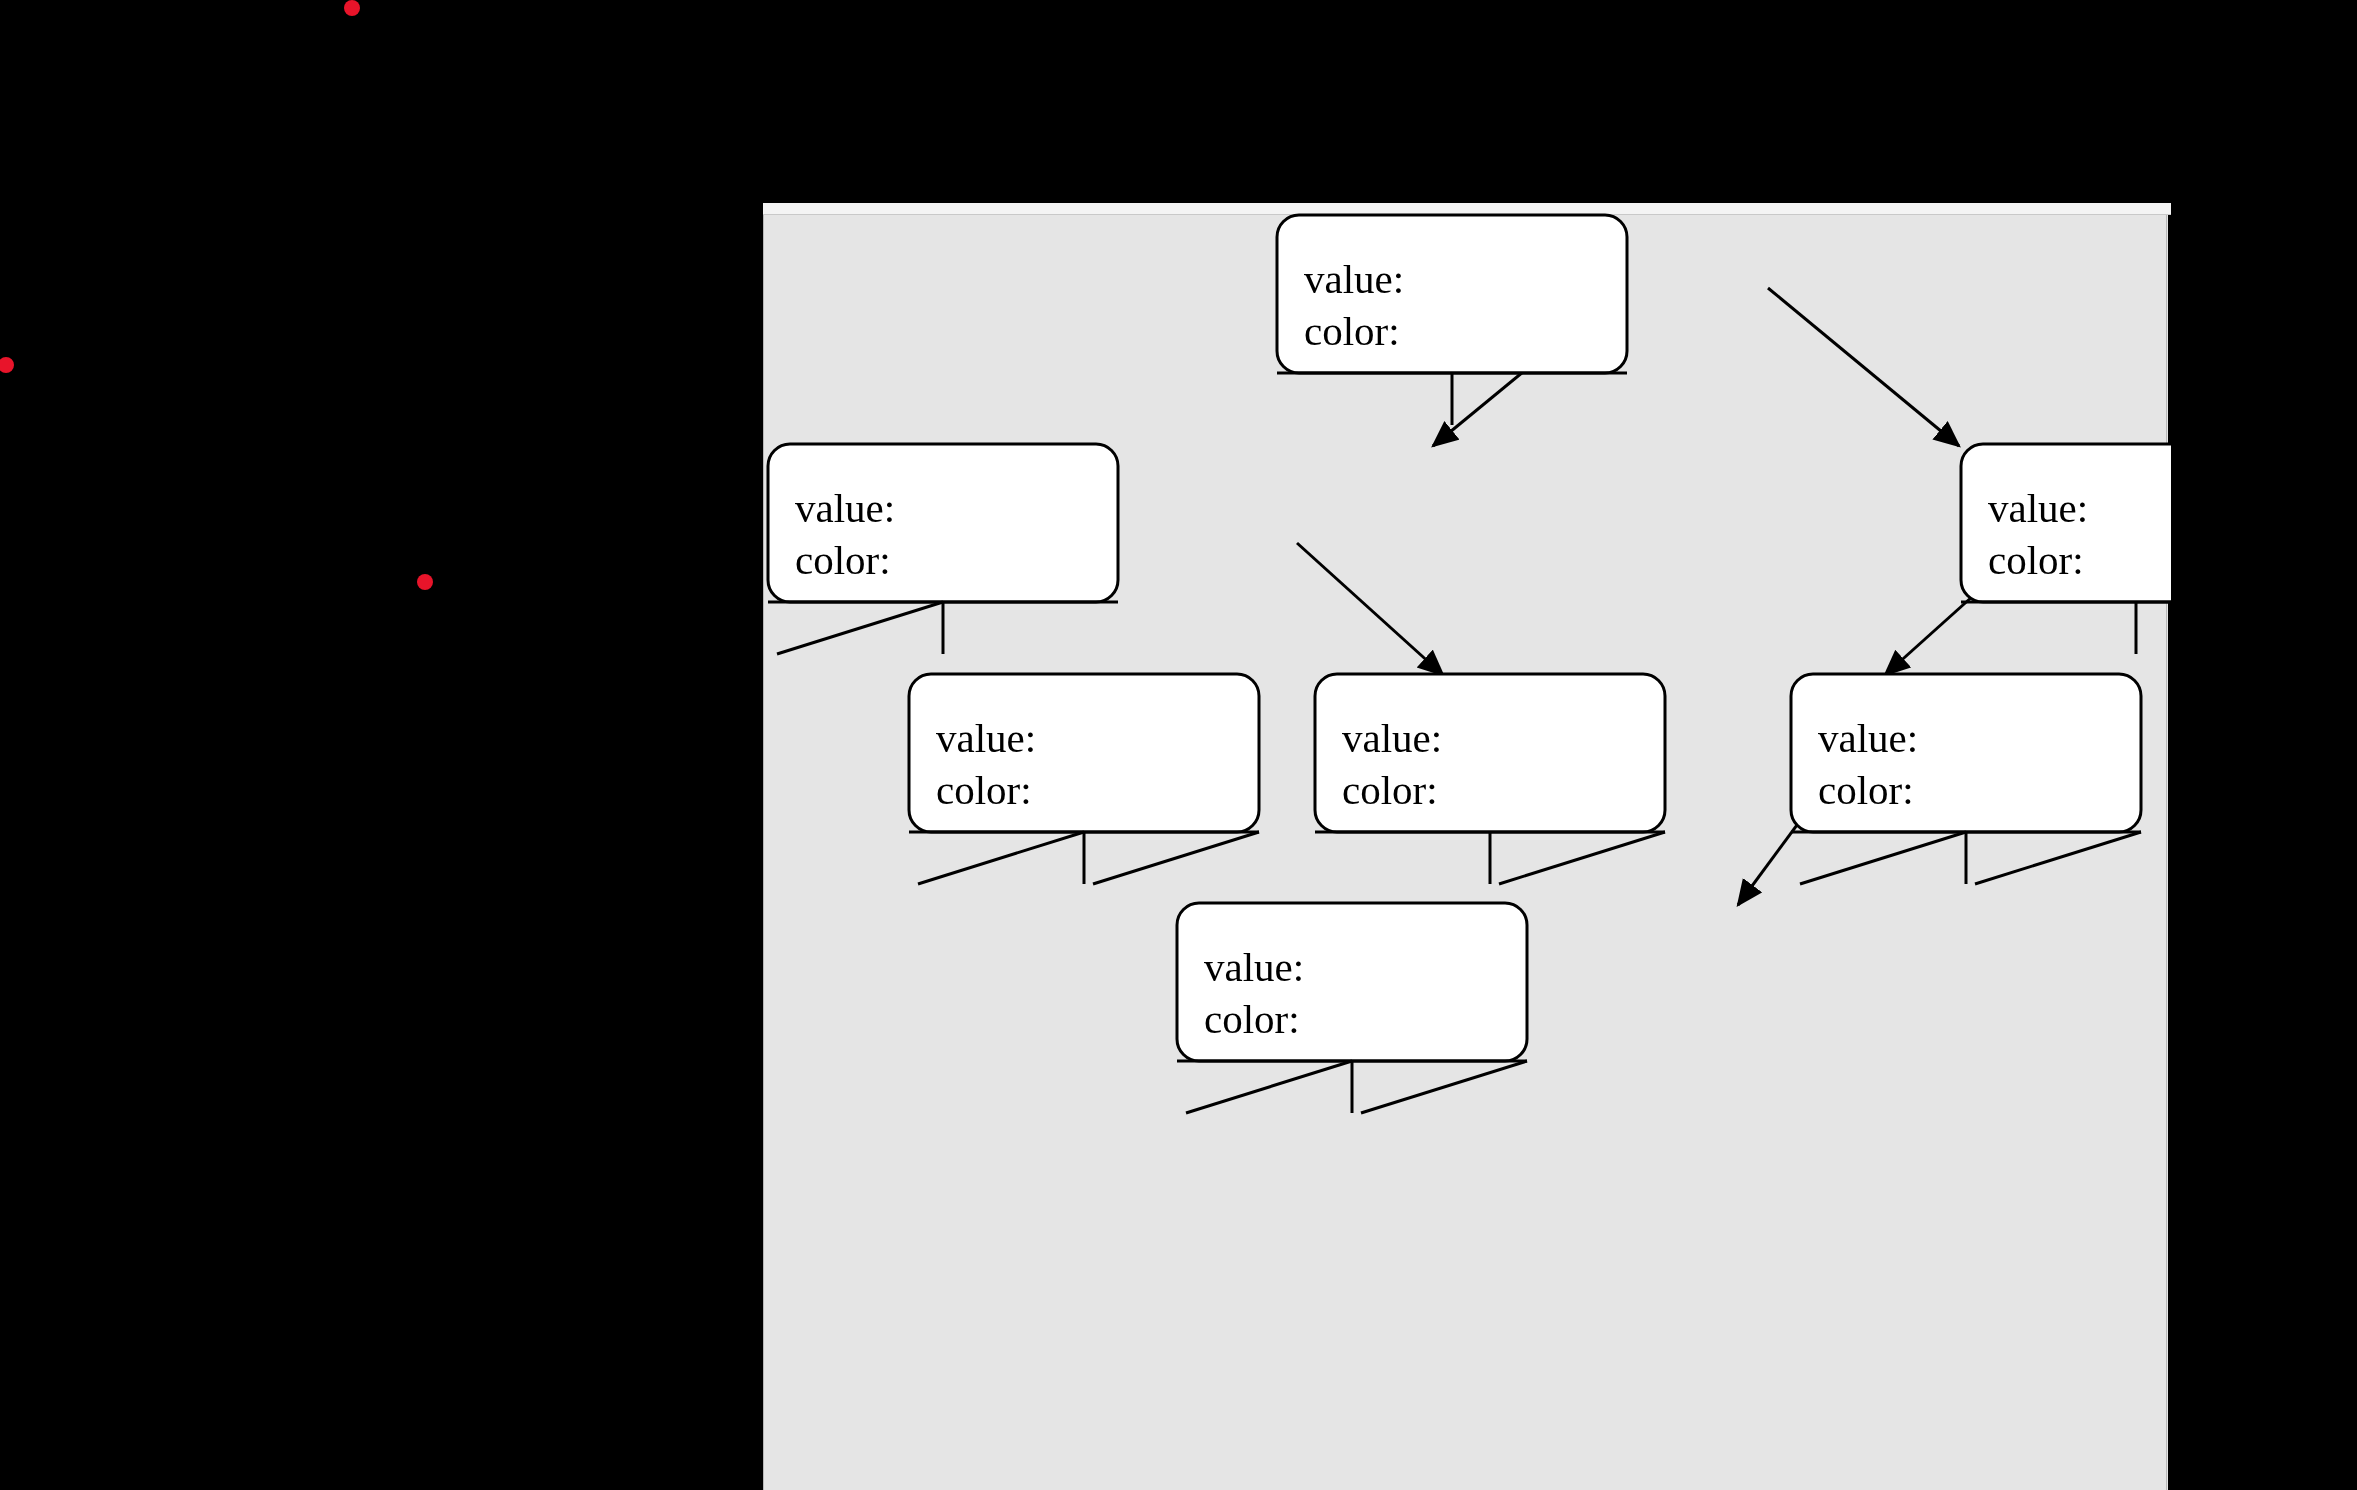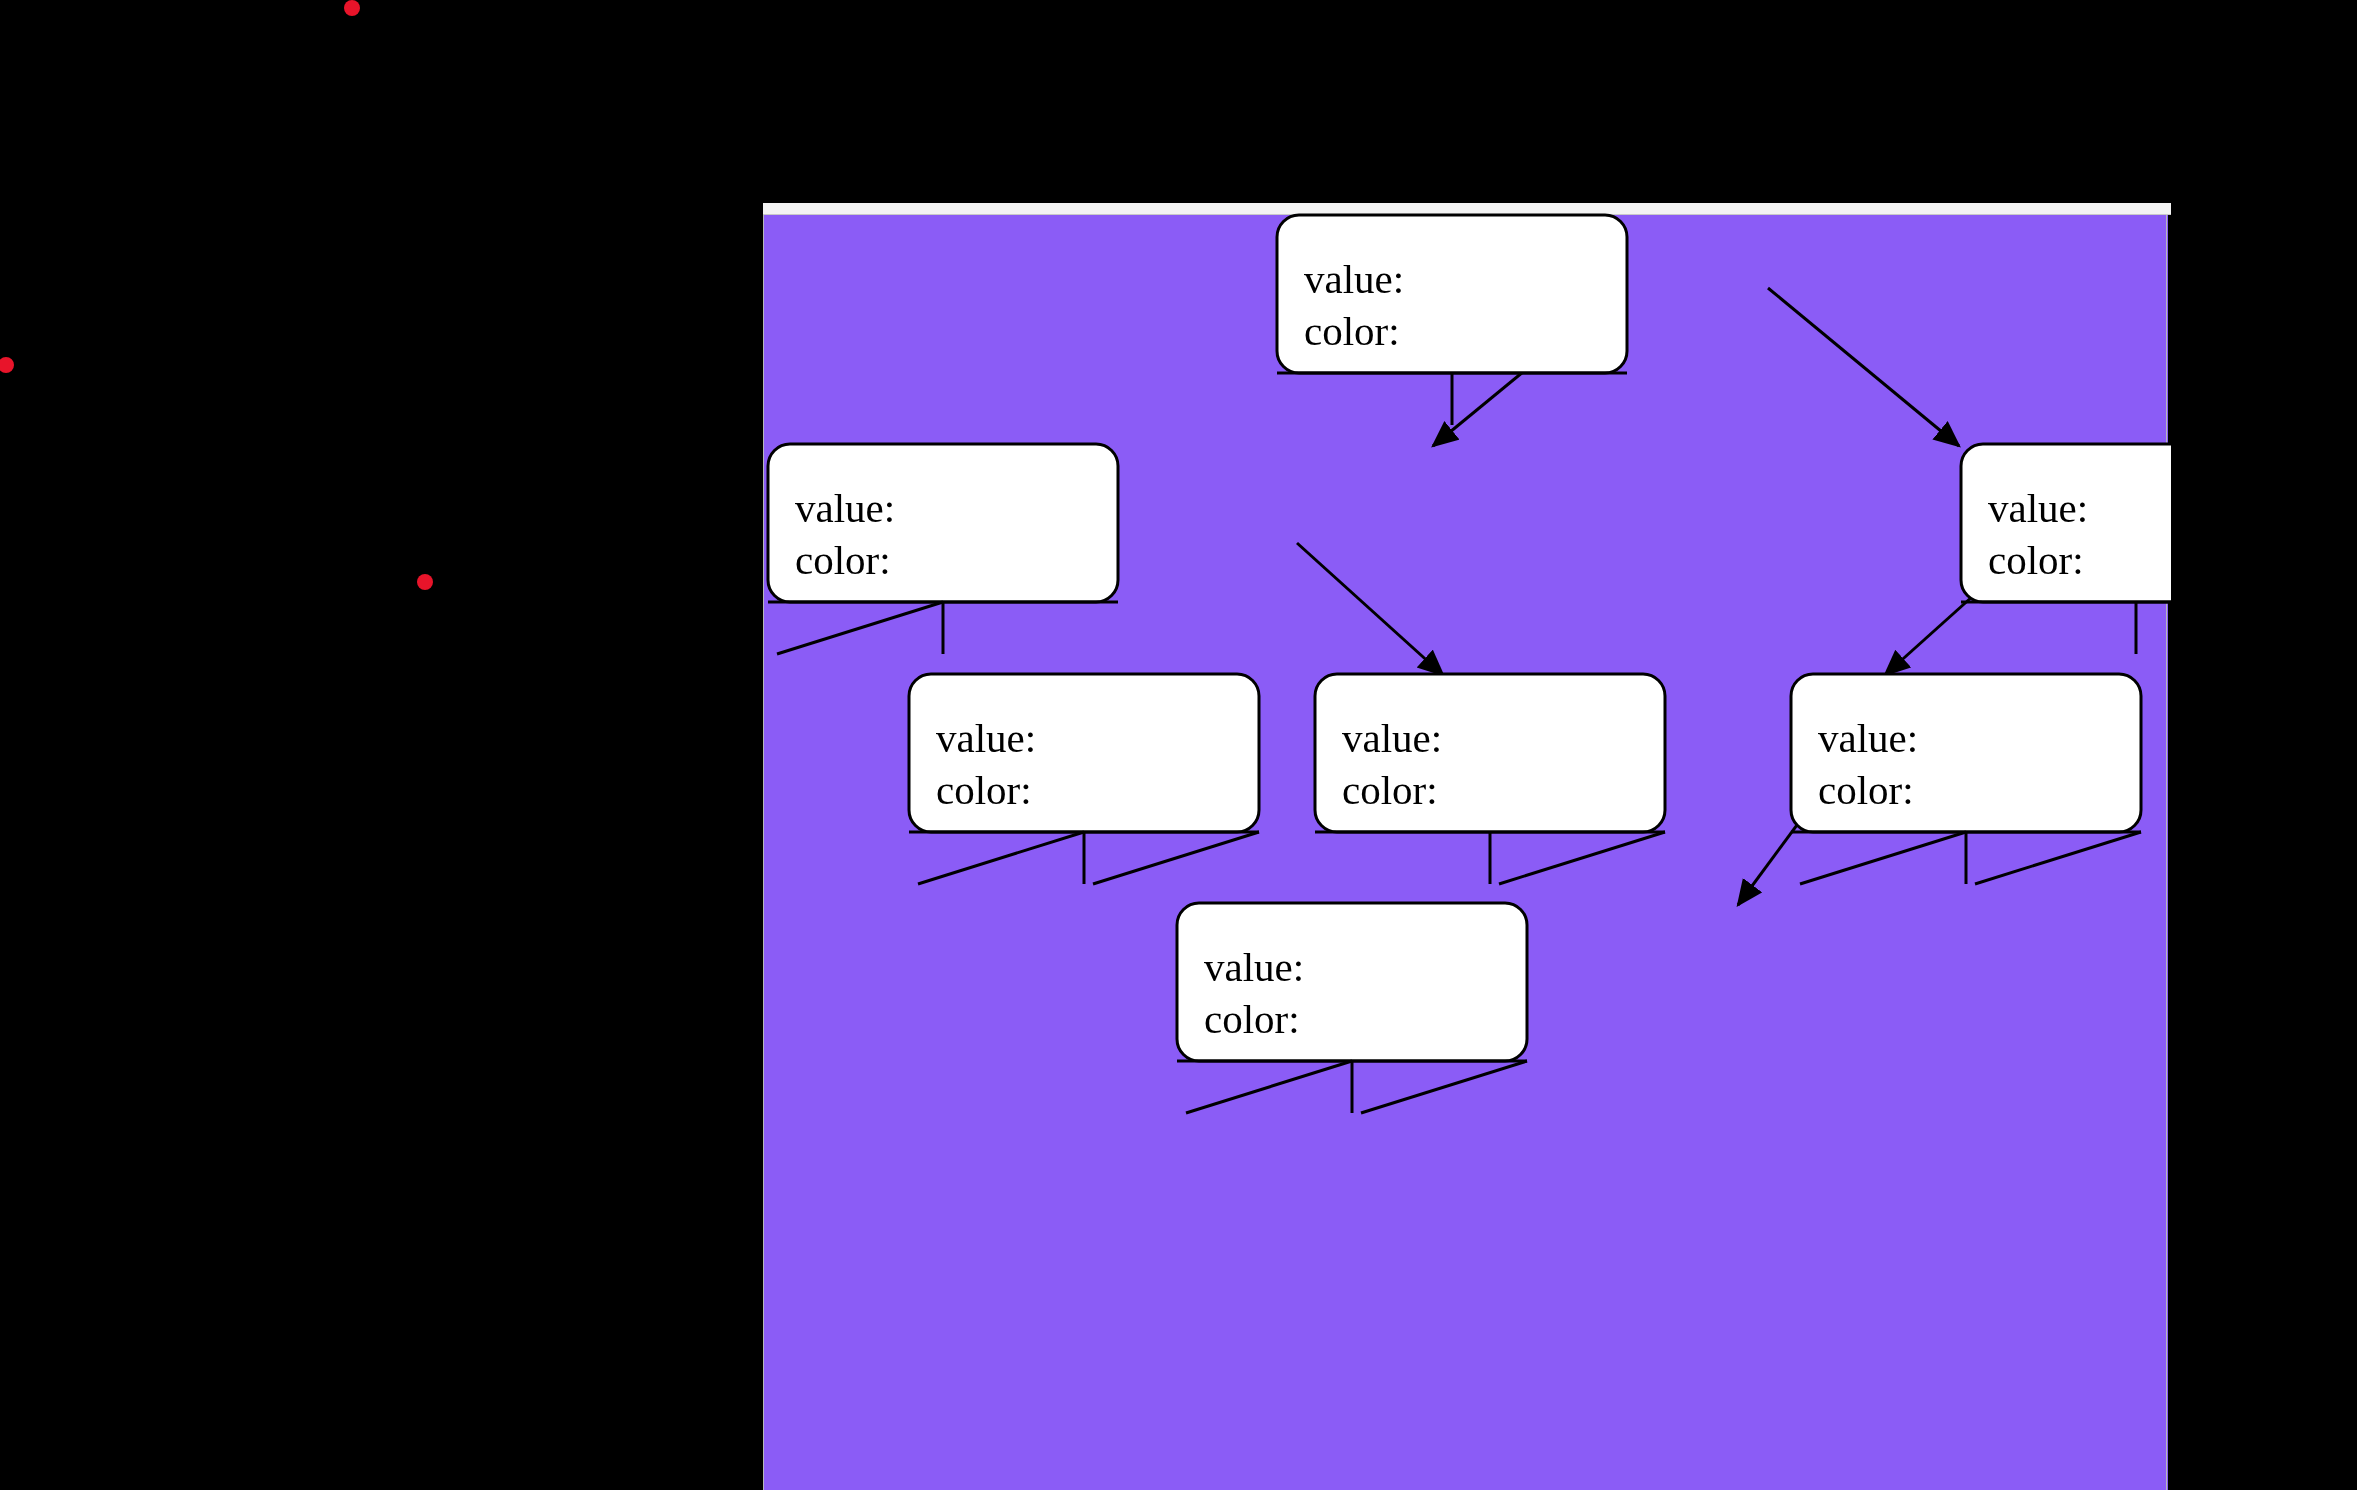--- a/index.html
+++ b/index.html
@@ -31,21 +31,21 @@
     background: #e8142a;
   }
 
   
   #document-panel {
     position: absolute;
     left: 763px;
     top: 203px;
     width: 1408px;
     height: 1287px;
-    background: #8b5cf6;
+    background: #e5e5e5;
     overflow: hidden;
   }
   #panel-top-strip {
     position: absolute;
     left: 0; top: 0;
     width: 100%;
     height: 11px;
     background: #f4f4f4;
     border-bottom: 1px solid #c9c9c9;
   }

